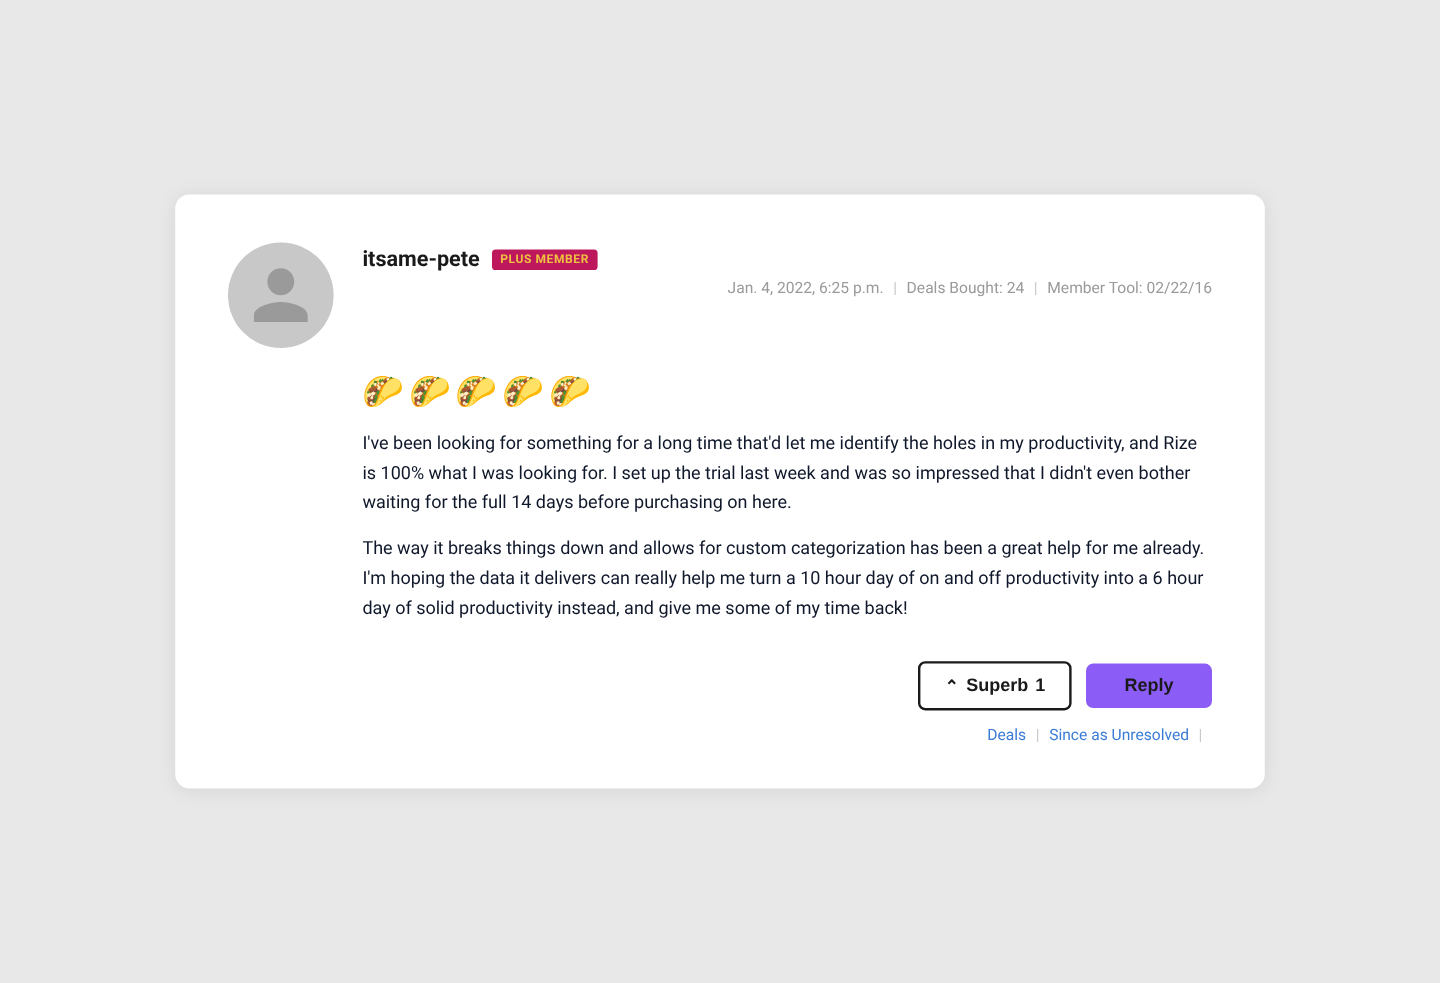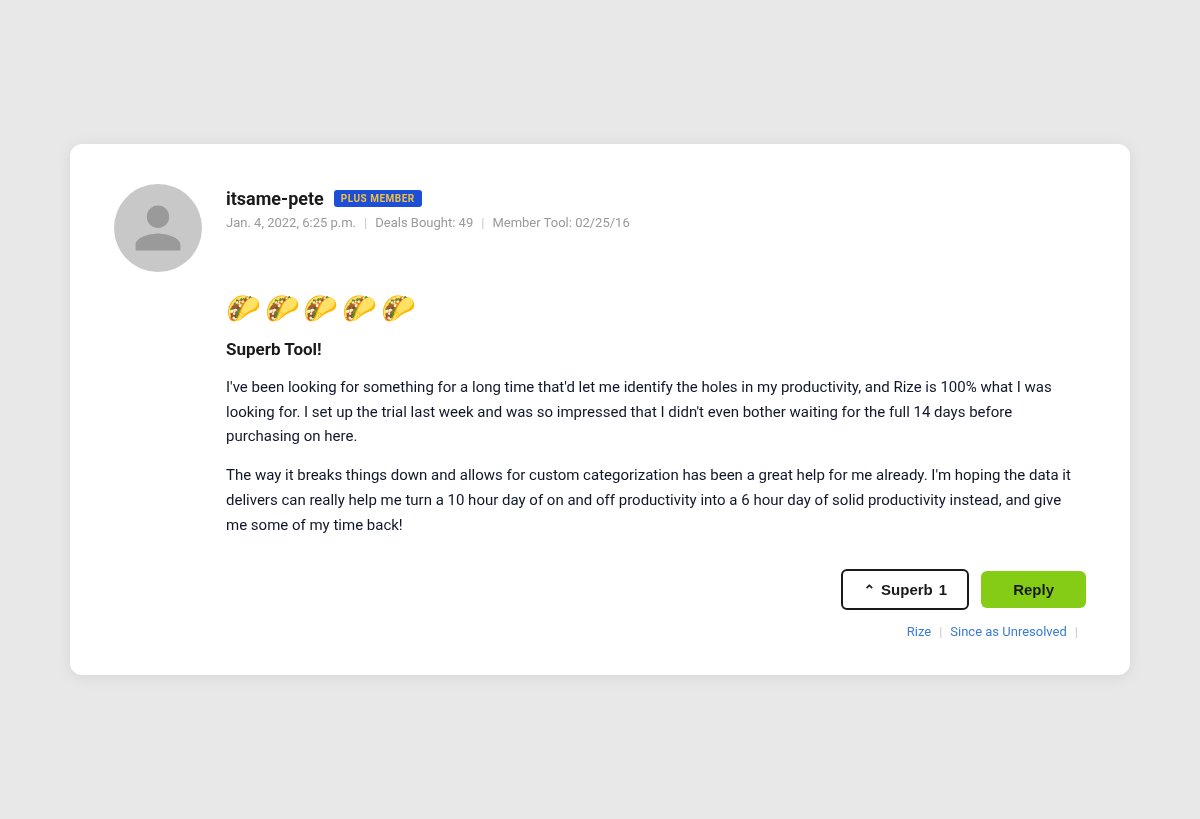--- a/index.html
+++ b/index.html
@@ -15,21 +15,21 @@
       justify-content: center;
       min-height: 100vh;
       font-family: -apple-system, BlinkMacSystemFont, 'Segoe UI', Roboto, sans-serif;
     }
 
     .card {
       background: #ffffff;
       border-radius: 12px;
       padding: 40px 44px 36px 44px;
       max-width: 1100px;
-      width: 1060px;
+      width: 908px;
       box-shadow: 0 2px 16px rgba(0,0,0,0.08);
     }
 
     .review-header {
       display: flex;
       align-items: flex-start;
       gap: 24px;
       margin-bottom: 20px;
     }
 
@@ -66,35 +66,36 @@
       margin-bottom: 6px;
     }
 
     .username {
       font-size: 18px;
       font-weight: 700;
       color: #1a1a1a;
     }
 
     .badge {
-      background: #1d4ed8;
+      background: #be185d;
       color: #f0c040;
       font-size: 10px;
       font-weight: 700;
       padding: 3px 7px;
       border-radius: 3px;
       letter-spacing: 0.5px;
     }
 
     .meta-row {
       font-size: 13px;
       color: #9a9a9a;
       display: flex;
       align-items: center;
       gap: 8px;
+      justify-content: flex-end;
     }
 
     .meta-separator {
       color: #c8c8c8;
     }
 
     .review-body {
       padding-left: 112px;
     }
 
@@ -149,21 +150,21 @@
     }
 
     .helpful-btn .chevron {
       font-size: 14px;
     }
 
     .reply-btn {
       padding: 10px 32px;
       border: none;
       border-radius: 6px;
-      background: #84cc16;
+      background: #8b5cf6;
       font-size: 15px;
       font-weight: 700;
       color: #1a1a1a;
       cursor: pointer;
     }
 
     .links-row {
       display: flex;
       align-items: center;
       justify-content: flex-end;
@@ -201,56 +202,55 @@
       <div class="username-row">
         <span class="username">itsame-pete</span>
         <span class="badge">PLUS MEMBER</span>
       </div>
       <div class="meta-row">
         <span>Jan. 4, 2022, 6:25 p.m.</span>
         <span class="meta-separator">|</span>
         <span>
           <span>Deals Bought:</span>
           <span> </span>
-          <span>49</span>
+          <span>24</span>
         </span>
         <span class="meta-separator">|</span>
         <span>
           <span>Member Tool:</span>
           <span> </span>
-          <span>02/25/16</span>
+          <span>02/22/16</span>
         </span>
       </div>
     </div>
   </div>
 
   <div class="review-body">
     <div class="stars-row">
       <span class="star">🌮</span>
       <span class="star">🌮</span>
       <span class="star">🌮</span>
       <span class="star">🌮</span>
       <span class="star">🌮</span>
     </div>
 
-    <div class="review-title">Superb Tool!</div>
 
     <p class="review-text">I've been looking for something for a long time that'd let me identify the holes in my productivity, and Rize is 100% what I was looking for. I set up the trial last week and was so impressed that I didn't even bother waiting for the full 14 days before purchasing on here.</p>
 
     <p class="review-text">The way it breaks things down and allows for custom categorization has been a great help for me already. I'm hoping the data it delivers can really help me turn a 10 hour day of on and off productivity into a 6 hour day of solid productivity instead, and give me some of my time back!</p>
 
     <div class="actions-row">
       <button class="helpful-btn">
         <span class="chevron">⌃</span>
         <span>Superb</span>
         <span>1</span>
       </button>
       <button class="reply-btn">Reply</button>
     </div>
 
     <div class="links-row">
-      <a class="link-item" href="#">Rize</a>
+      <a class="link-item" href="#">Deals</a>
       <span class="link-separator">|</span>
       <a class="link-item" href="#">Since as Unresolved</a>
       <span class="link-separator">|</span>
     </div>
   </div>
 </div>
 
 </body></html>

